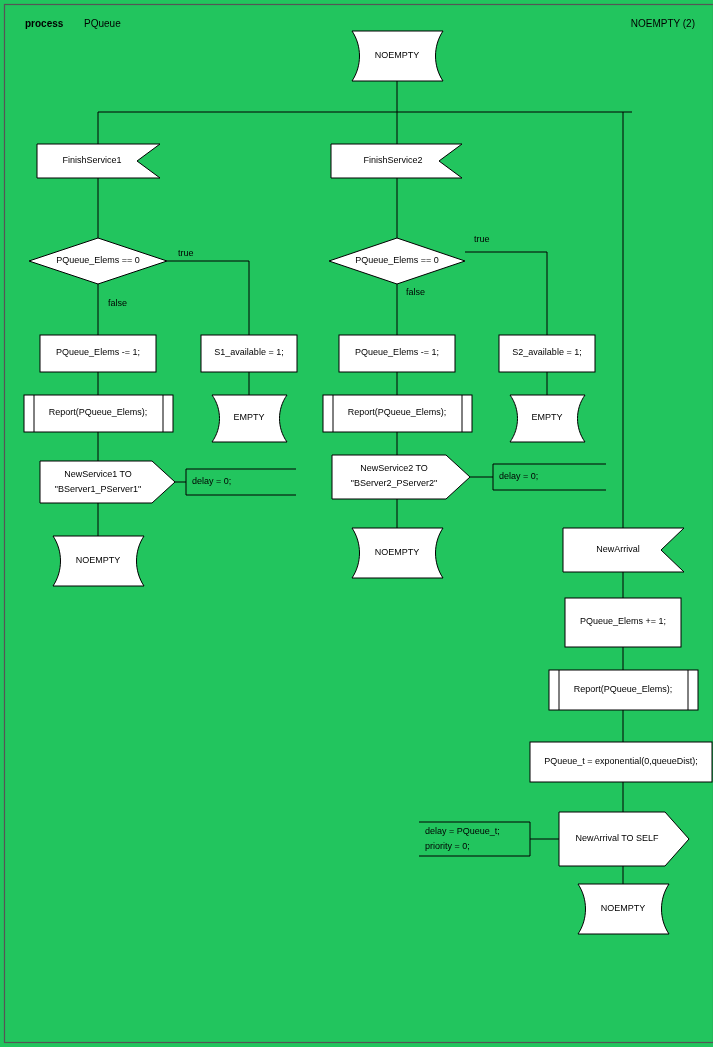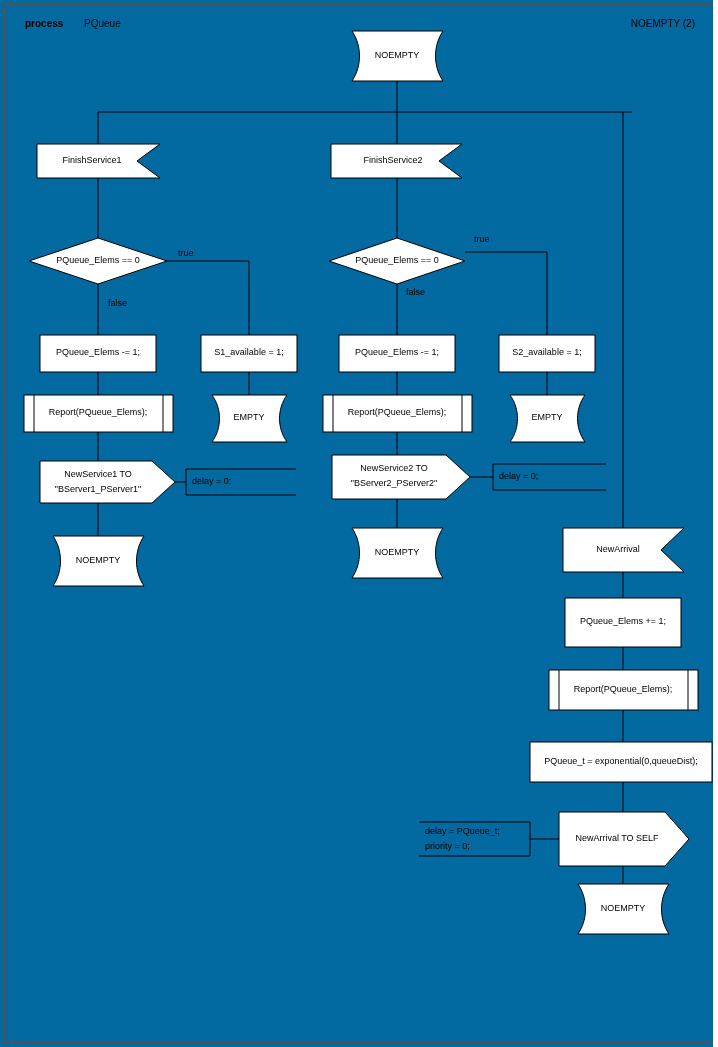--- a/index.html
+++ b/index.html
@@ -4,21 +4,21 @@
 <style>
   html, body {
     margin: 0;
     padding: 0;
     background: #ffffff;
   }
   #page {
     position: relative;
     width: 713px;
     height: 1047px;
-    background: #0369a1;
+    background: #22c55e;
     font-family: "Liberation Sans", sans-serif;
     overflow: hidden;
     text-decoration: underline;
   }
   #diagram-svg {
     position: absolute;
     left: 0;
     top: 0;
   }
   .shape-stroke {

